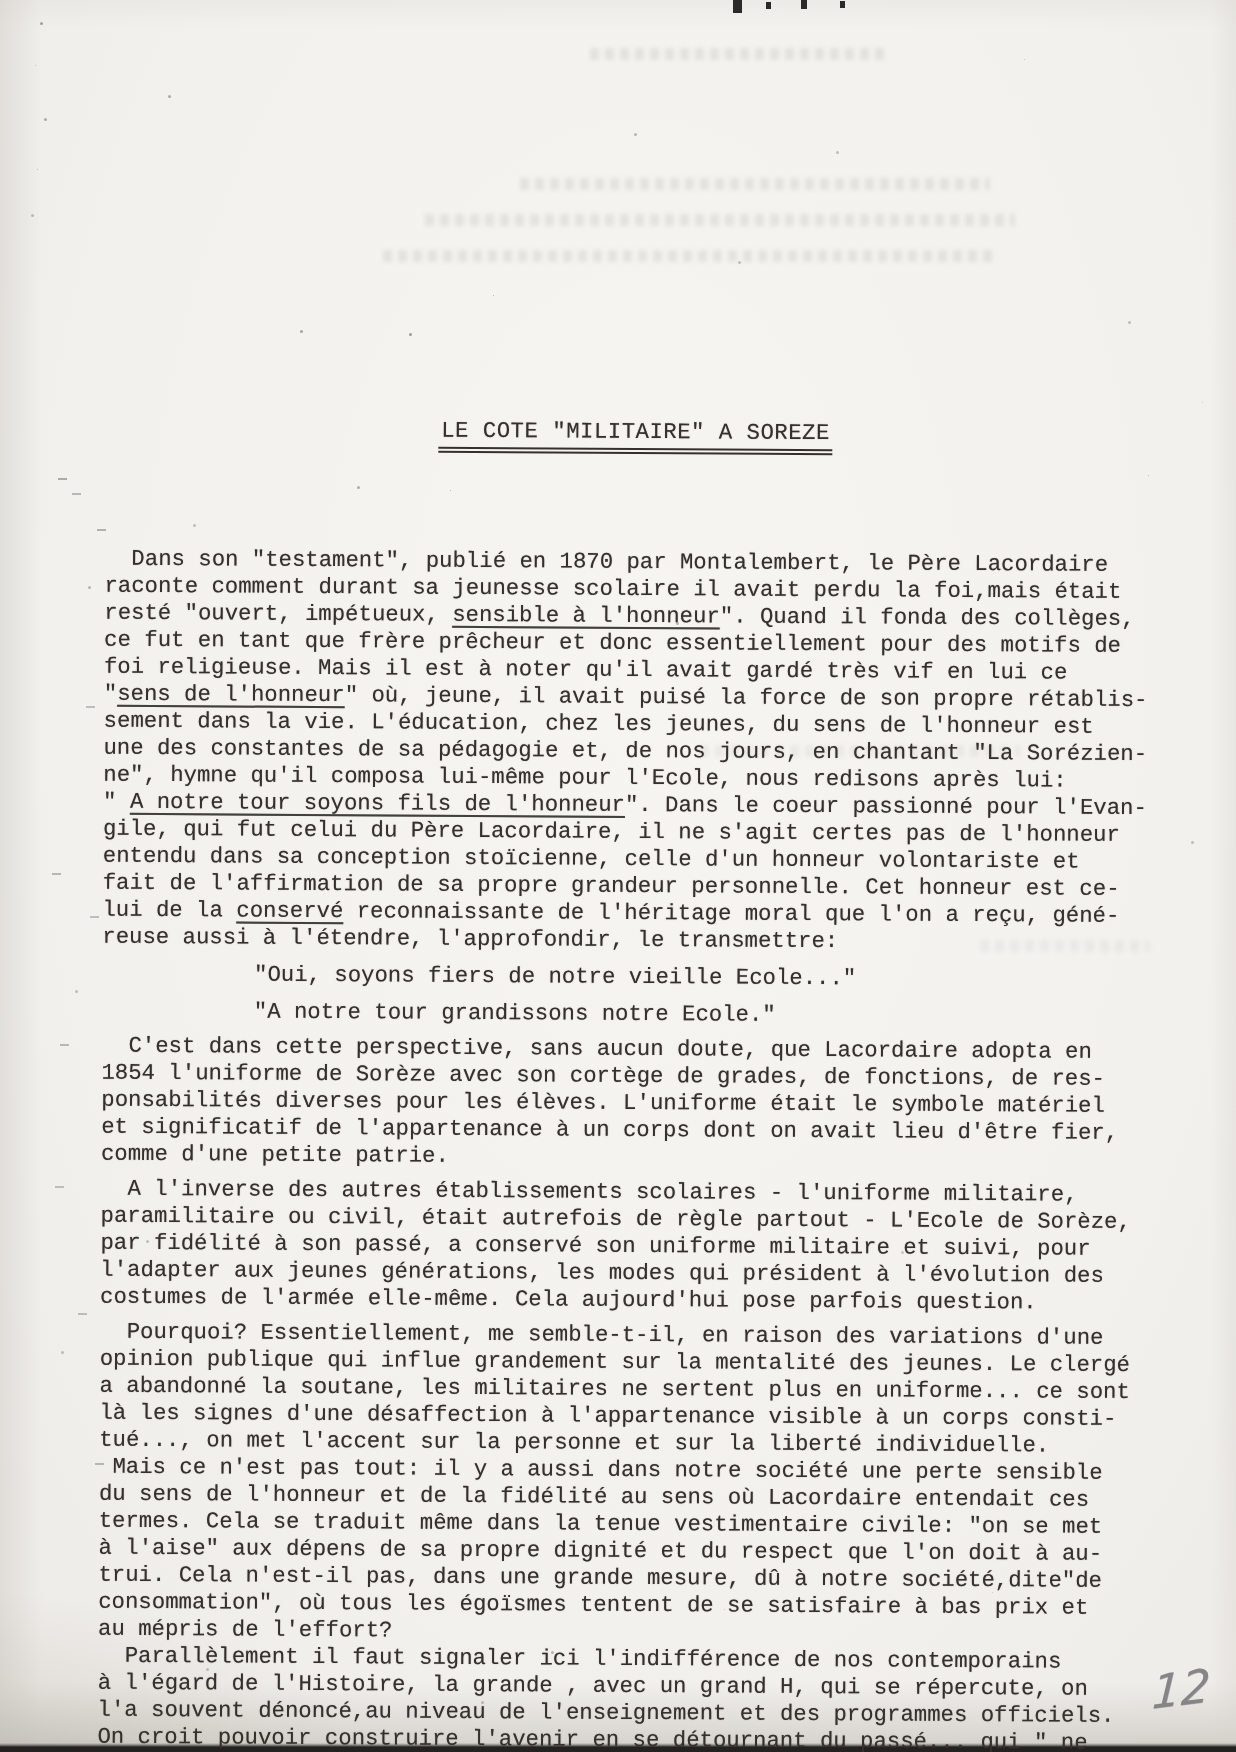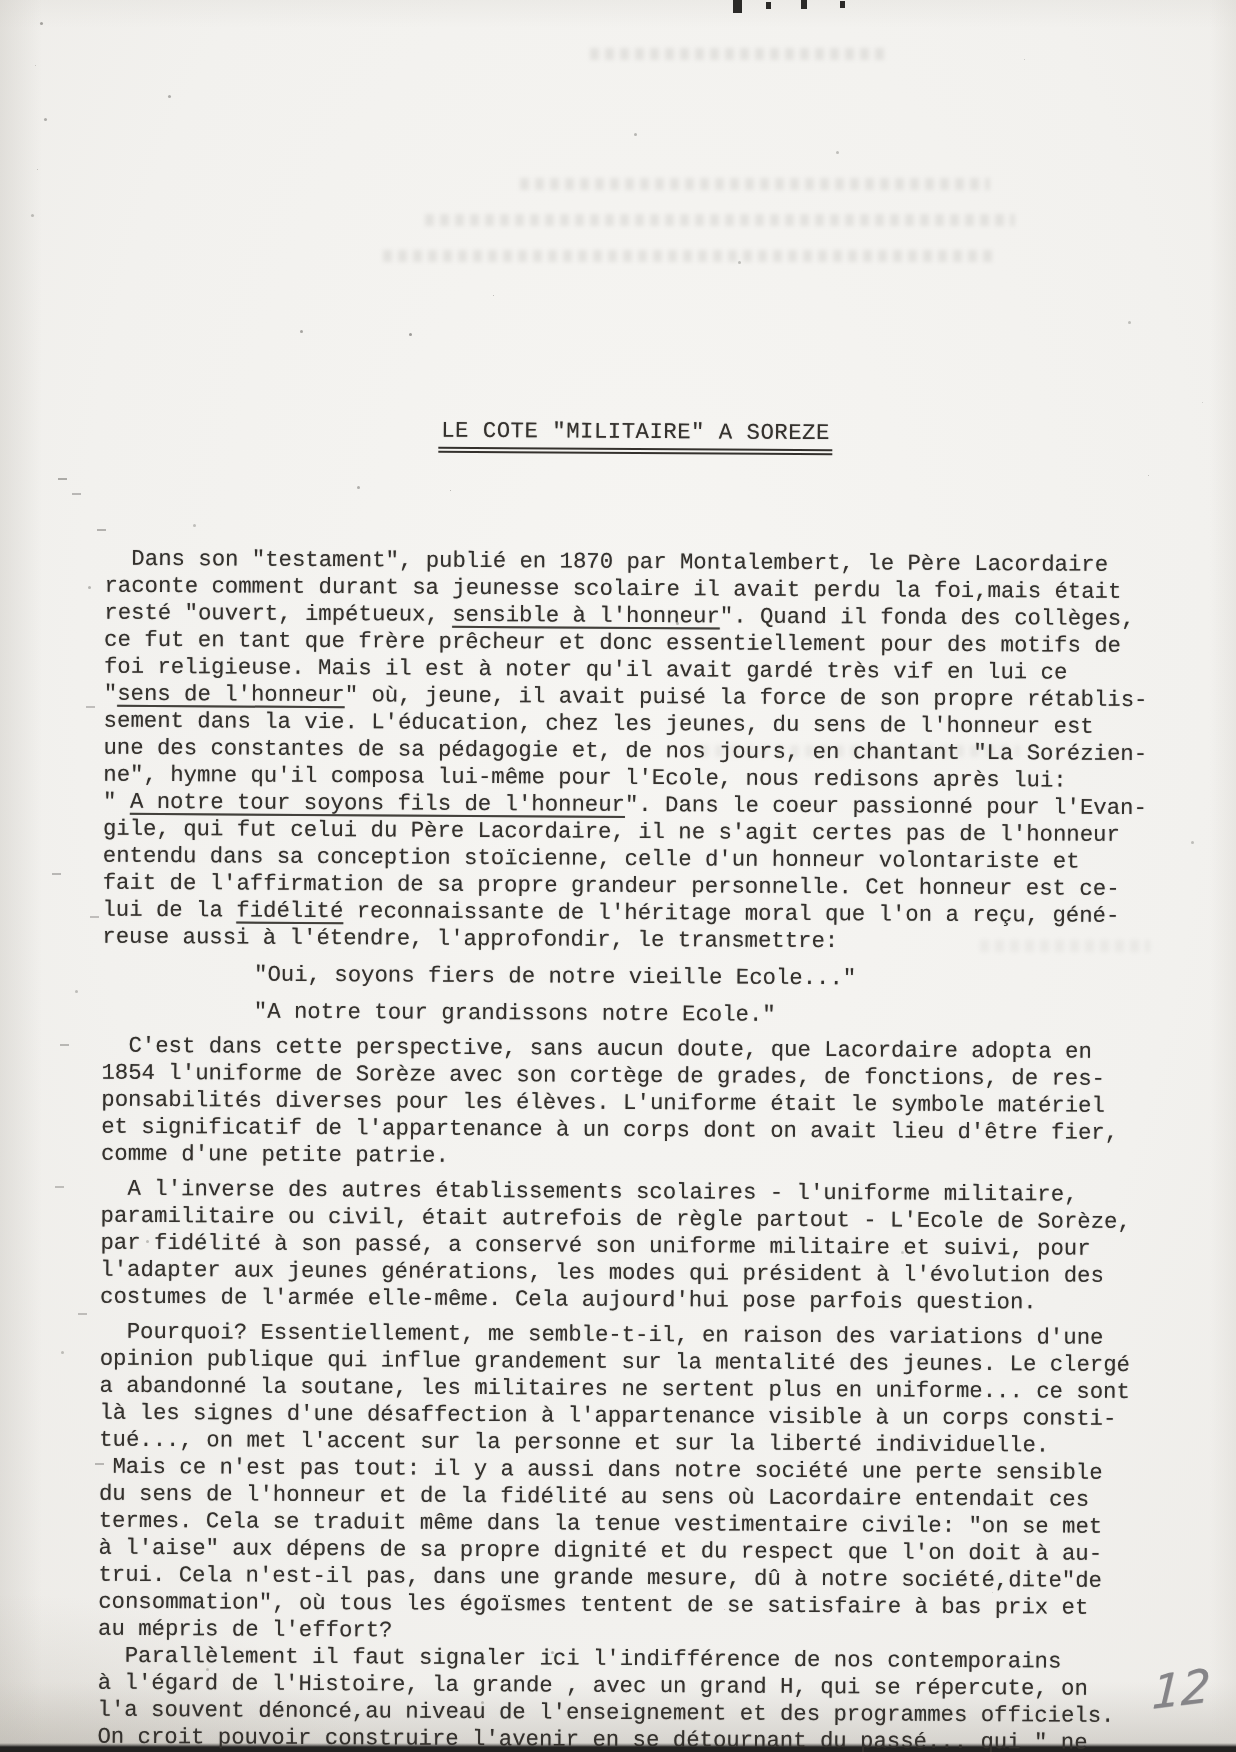--- a/index.html
+++ b/index.html
@@ -103,21 +103,21 @@
 ce fut en tant que frère prêcheur et donc essentiellement pour des motifs de
 foi religieuse. Mais il est à noter qu'il avait gardé très vif en lui ce
 "</span><span class="run u">sens de l'honneur</span><span class="run">" où, jeune, il avait puisé la force de son propre rétablis-
 sement dans la vie. L'éducation, chez les jeunes, du sens de l'honneur est
 une des constantes de sa pédagogie et, de nos jours, en chantant "La Sorézien-
 ne", hymne qu'il composa lui-même pour l'Ecole, nous redisons après lui:
 " </span><span class="run u">A notre tour soyons fils de l'honneur</span><span class="run">". Dans le coeur passionné pour l'Evan-
 gile, qui fut celui du Père Lacordaire, il ne s'agit certes pas de l'honneur
 entendu dans sa conception stoïcienne, celle d'un honneur volontariste et
 fait de l'affirmation de sa propre grandeur personnelle. Cet honneur est ce-
-lui de la </span><span class="run u">fidélité</span><span class="run"> reconnaissante de l'héritage moral que l'on a reçu, géné-
+lui de la </span><span class="run u">conservé</span><span class="run"> reconnaissante de l'héritage moral que l'on a reçu, géné-
 reuse aussi à l'étendre, l'approfondir, le transmettre:</span></div><div class="block quote"><span class="run">"Oui, soyons fiers de notre vieille Ecole..."</span></div><div class="block quote"><span class="run">"A notre tour grandissons notre Ecole."</span></div><div class="block paragraph gap"><span class="run">  C'est dans cette perspective, sans aucun doute, que Lacordaire adopta en
 1854 l'uniforme de Sorèze avec son cortège de grades, de fonctions, de res-
 ponsabilités diverses pour les élèves. L'uniforme était le symbole matériel
 et significatif de l'appartenance à un corps dont on avait lieu d'être fier,
 comme d'une petite patrie.</span></div><div class="block paragraph gap"><span class="run">  A l'inverse des autres établissements scolaires - l'uniforme militaire,
 paramilitaire ou civil, était autrefois de règle partout - L'Ecole de Sorèze,
 par fidélité à son passé, a conservé son uniforme militaire et suivi, pour
 l'adapter aux jeunes générations, les modes qui président à l'évolution des
 costumes de l'armée elle-même. Cela aujourd'hui pose parfois question.</span></div><div class="block paragraph gap"><span class="run">  Pourquoi? Essentiellement, me semble-t-il, en raison des variations d'une
 opinion publique qui influe grandement sur la mentalité des jeunes. Le clergé

